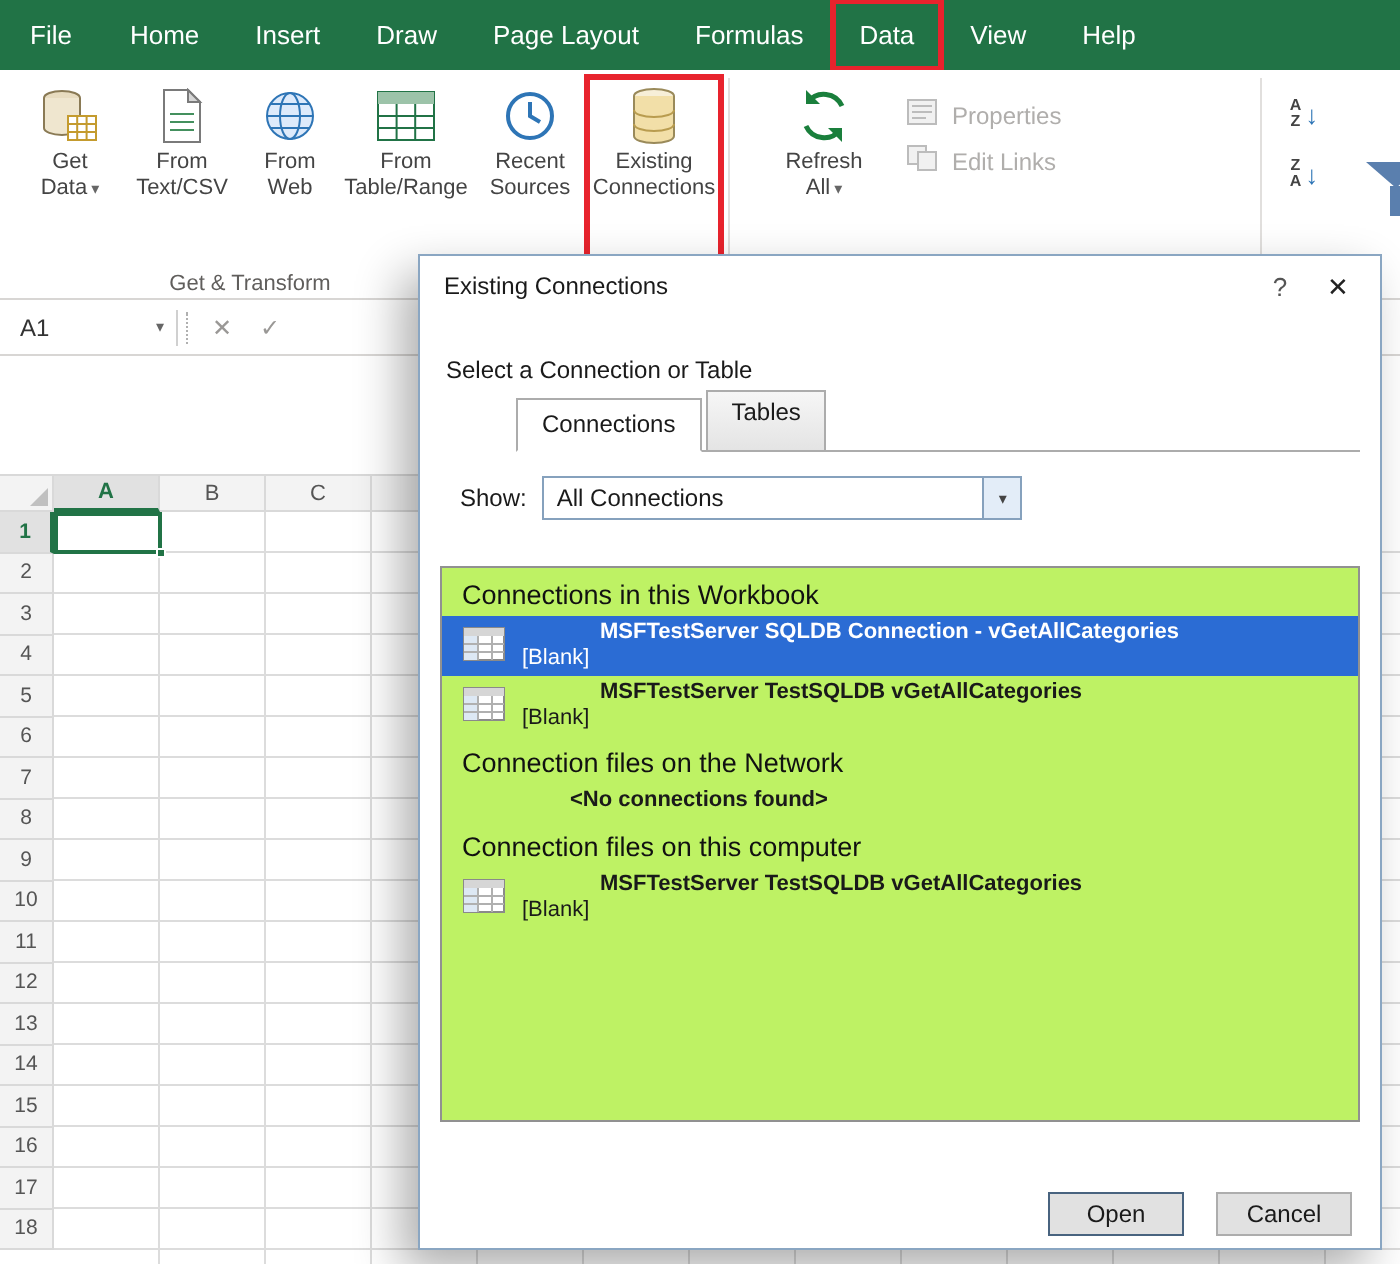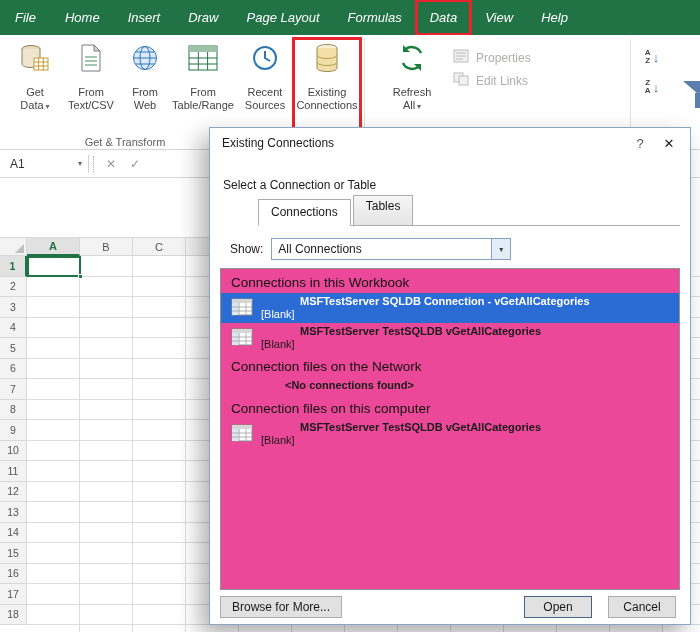--- a/index.html
+++ b/index.html
@@ -1,28 +1,28 @@
 <!DOCTYPE html>
 <html><head>
 <meta charset="utf-8">
 <style>
   * { margin:0; padding:0; box-sizing:border-box; }
   html,body { background:#fff; }
   body { font-family:"Liberation Sans", sans-serif; }
   .screen { position:relative; width:700px; height:632px; background:#fff; overflow:hidden; }
 
   
-  .tabbar { position:absolute; top:0; left:0; right:0; height:35px; background:#217346; display:flex; align-items:stretch; color:#fff; font-size:13px;font-style:italic; }
+  .tabbar { position:absolute; top:0; left:0; right:0; height:35px; background:#217346; display:flex; align-items:stretch; color:#fff; font-size:13px; }
   .tab { display:flex; align-items:center; padding:0 14px; cursor:pointer; white-space:nowrap; }
   .tab.file { padding:0 15px; }
   .tab.data { outline:3px solid #e8232d; outline-offset:-2px; }
 
   
   .ribbon { position:absolute; top:35px; left:0; right:0; height:115px; background:#fff; border-bottom:1px solid #d8d6d4; display:flex; align-items:flex-start; padding:4px 0 0 8px; }
-  .bigbtn { display:flex; flex-direction:column; align-items:center; gap:12px; padding-top:3px; height:92px; background:transparent; border:0; font-family:inherit; font-size:11px; color:#444; text-align:center; }
+  .bigbtn { display:flex; flex-direction:column; align-items:center; gap:1px; padding-top:3px; height:92px; background:transparent; border:0; font-family:inherit; font-size:11px; color:#444; text-align:center; }
   .bigbtn .icn { height:32px; display:flex; align-items:center; justify-content:center; }
   .bigbtn .lbl { line-height:13px; }
   .caret { font-size:8px; color:#666; margin-left:2px; }
   .w54{width:54px}.w58{width:58px}.w50{width:50px}.w66{width:66px}
   .btn-existing { outline:3px solid #e8232d; outline-offset:-1px; }
   .btn-refresh { margin-left:14px; }
   .lbl-narrow { max-width:42px; }
   .vsep { width:1px; background:#e1dfdd; height:104px; margin:0 4px; flex:0 0 1px; }
   .grouplabel { position:absolute; top:101px; left:40px; width:170px; text-align:center; font-size:11px; color:#605e5c; }
   .qstack { display:flex; flex-direction:column; gap:6px; padding:10px 6px 0 12px; font-size:12px; color:#3b3a39; width:185px; }
@@ -68,21 +68,21 @@
   .dhelp { width:28px; text-align:center; color:#555; font-size:13px; background:transparent; border:0; font-family:inherit; }
   .dclose { width:30px; text-align:center; color:#222; font-size:13px; background:transparent; border:0; font-family:inherit; }
   .dsub { position:absolute; left:13px; top:50px; }
   .dtabs { position:absolute; left:10px; right:10px; top:72px; height:26px; display:flex; align-items:flex-end; border-bottom:1px solid #acacac;margin-left:38px; }
   .dtab { padding:3px 12px 12px; border:1px solid #acacac; border-bottom:none; background:#f0f0f0; margin-right:2px; background:linear-gradient(#f6f6f6,#e4e4e4); }
   .dtab.active { background:#fff; padding:5px 12px 6px; margin-bottom:-1px; border-bottom:1px solid #fff; }
   .showrow { position:absolute; left:20px; top:110px; display:flex; align-items:center; gap:8px; }
   .combo { width:240px; height:22px; border:1px solid #86a1bd; display:flex; align-items:stretch; }
   .combo .val { flex:1; display:flex; align-items:center; padding:0 6px; }
   .combo .cbtn { width:19px; background:#e3edf8; border:0; border-left:1px solid #86a1bd; font-size:8px; color:#444; font-family:inherit; }
-  .dlist { position:absolute; left:10px; top:140px; width:460px; height:322px; border:1px solid #919191; background:#ec4899; overflow:hidden; }
+  .dlist { position:absolute; left:10px; top:155px; width:460px; height:278px; border:1px solid #919191; background:#bef264; overflow:hidden; }
   .lgroup-h { font-size:13.5px; color:#111; padding:6px 10px 3px; height:24px; }
   .litem { display:flex; align-items:center; gap:8px; padding:0 4px 0 10px; height:30px; }
   .litem .txt { display:flex; flex-direction:column; line-height:13px; }
   .litem .nm { font-weight:bold; font-size:11px;margin-left:39px; }
   .litem .ds { font-size:11px; }
   .litem.selected { background:#2b6cd4; color:#fff; }
   .lempty { font-weight:bold; font-size:11px; padding:2px 0 4px 64px; height:18px; }
   .dfoot { position:absolute; left:10px; right:14px; top:467px; height:24px; display:flex; align-items:center; }
   .btn { height:22px; background:#e1e1e1; border:1px solid #adadad; font-size:12px; padding:0 11px; font-family:inherit; color:#1a1a1a; }
   .btn.open { margin-left:auto; min-width:68px; border:1px solid #48637f; }
@@ -329,19 +329,18 @@
               <path d="M1 9h20M1 13h20M8 5v12M15 5v12" stroke="#b0b0b0" fill="none"></path>
             </svg></span>
         <span class="txt">
           <span class="nm">MSFTestServer TestSQLDB vGetAllCategories</span>
           <span class="ds">[Blank]</span>
         </span>
       </div>
     </div>
 
     <div class="dfoot">
-      <button class="btn">Browse for More...</button>
       <button class="btn open">Open</button>
       <button class="btn cancel">Cancel</button>
     </div>
   </div>
 
 </div>
 
 </body></html>

